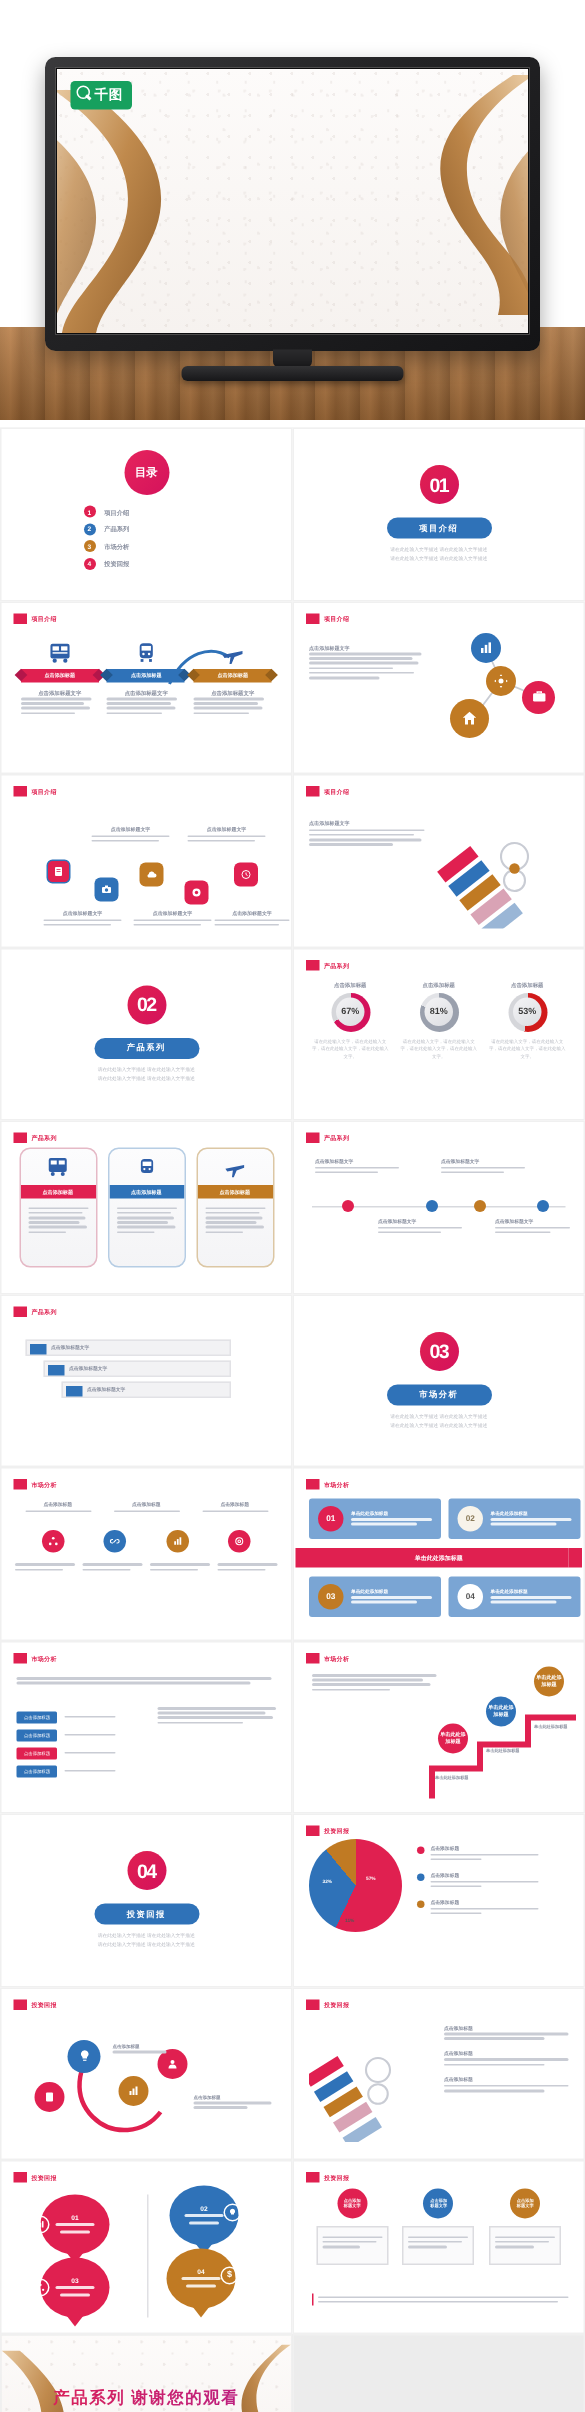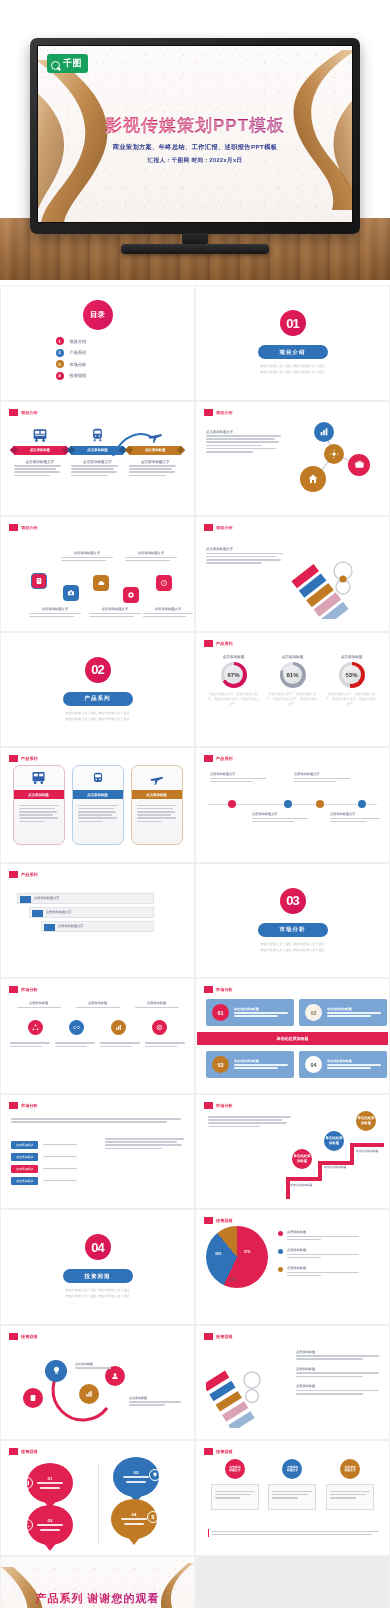--- a/index.html
+++ b/index.html
@@ -61,21 +61,21 @@
       linear-gradient(#fdfbfa,#f6f2ef);
     background-size: 14px 14px, 19px 19px, 23px 23px, 17px 17px, 100% 100%;
   }
   .ribbon{ position:absolute; pointer-events:none; }
   .ribbon-l{ left:-14px; top:14px; width:92px; height:176px; }
   .ribbon-r{ right:-14px; top:4px; width:96px; height:186px; }
 
   .logo{
     position:absolute; left:9px; top:8px;
     background:#17a05e; color:#fff; border-radius:3px;
-    padding:3px 6px 3px 4px; display:flex; align-items:flex-end; gap:3px;
+    padding:3px 6px 3px 4px; display:flex; align-items:flex-start; gap:3px;
     font-size:9px; font-weight:bold; letter-spacing:.5px;
   }
   .logo-mark{
     width:9px;height:9px;border-radius:50%;
     border:1.6px solid #fff; position:relative;
   }
   .logo-mark:after{
     content:""; position:absolute; right:-2px; bottom:-1px;
     width:4px;height:1.6px;background:#fff; transform:rotate(42deg);
   }
@@ -319,25 +319,20 @@
           </defs>
           <path d="M86,0 C52,22 34,48 44,80 C54,112 90,128 84,160 L62,160 C70,128 36,112 26,78 C14,40 48,16 72,0 Z" fill="url(#rg2)"></path>
           <path d="M96,38 C70,58 58,84 66,110 C74,136 92,152 90,186 L96,186 Z" fill="url(#rg2)" opacity=".82"></path>
         </svg>
 
         <div class="logo">
           <span class="logo-mark"></span>
           <span>千图</span>
         </div>
 
-        <div class="cover-center">
-          <div class="cover-title">影视传媒策划PPT模板</div>
-          <div class="cover-sub">商业策划方案、年终总结、工作汇报、述职报告PPT模板</div>
-          <div class="cover-meta">汇报人：千图网  时间：2022x月x日</div>
-        </div>
       </div>
     </div>
     <div class="tv-stand-neck"></div>
     <div class="tv-stand-base"></div>
   </div>
 
   <div class="grid">
 
     <div class="slide">
       <div style="padding-top:14px;">

